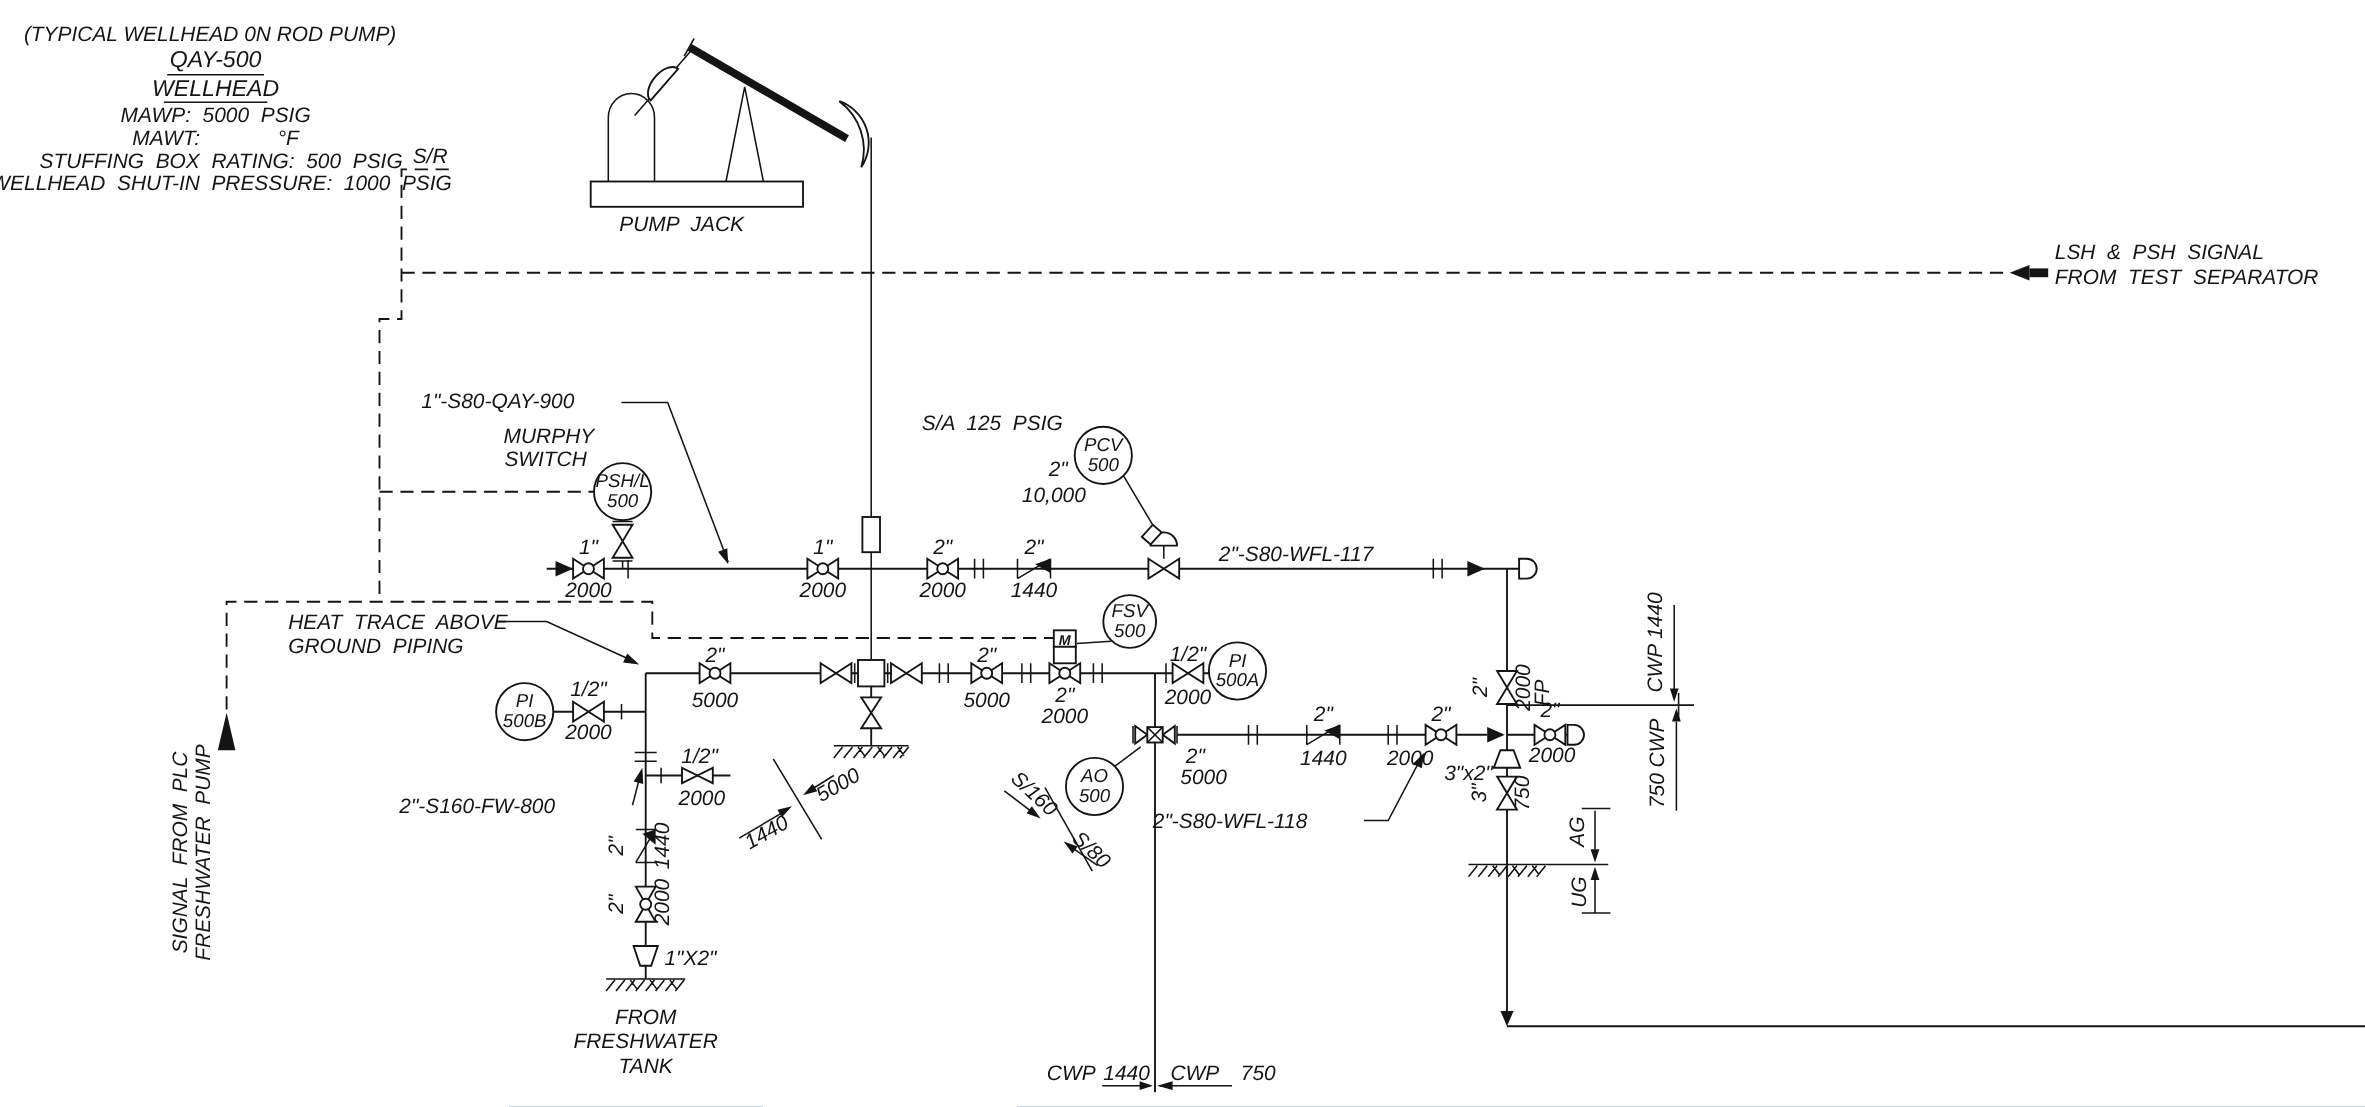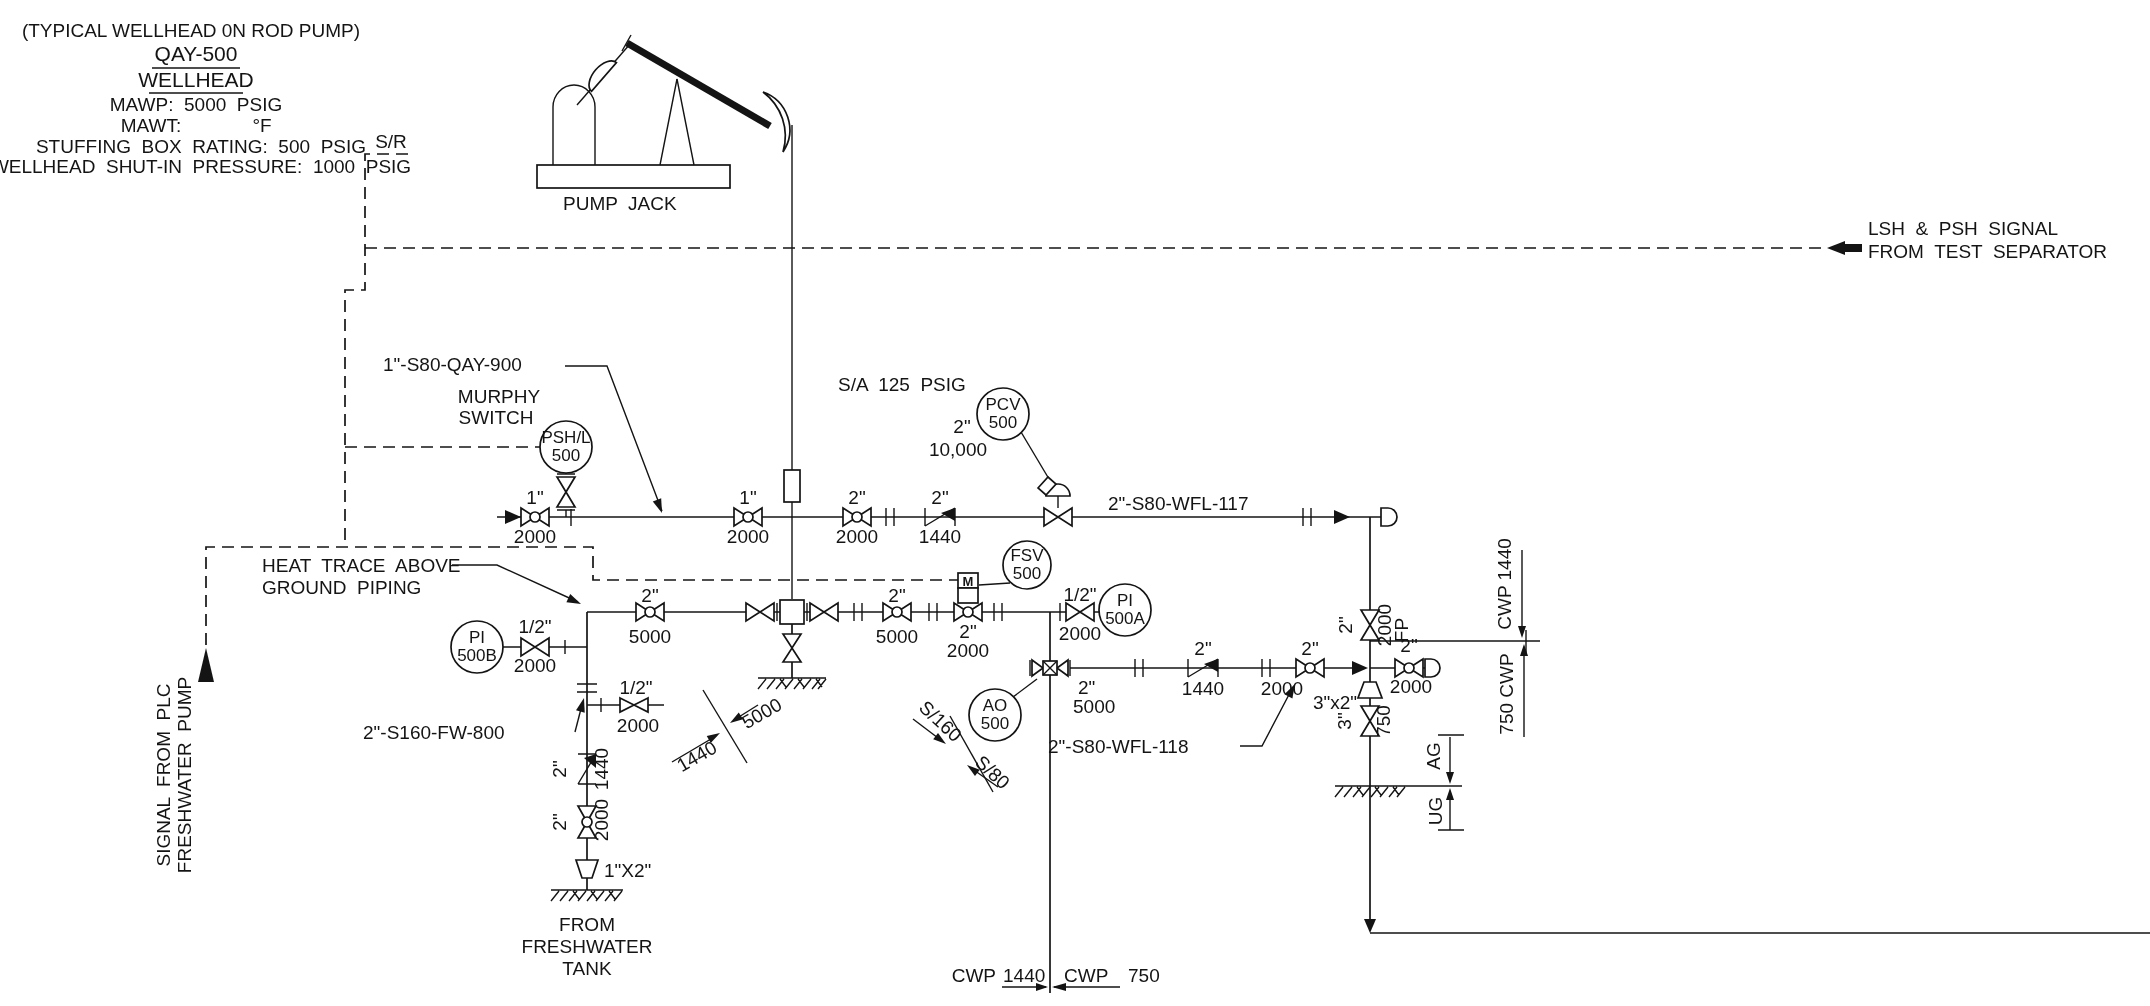--- a/index.html
+++ b/index.html
@@ -1,16 +1,16 @@
 <!DOCTYPE html>
 <html><head>
 <meta charset="utf-8">
 <style>
   html,body{margin:0;padding:0;background:#fff;}
-  .stage{width:2150px;height:1006px;position:relative;background:#0369a1;}
+  .stage{width:2150px;height:1006px;position:relative;background:#0369a1;font-style:italic;}
   svg{display:block;}
   svg text{white-space:pre;font-family:"Liberation Sans","DejaVu Sans",sans-serif;fill:#141414;}
   .f19{font-size:19px;}
   .f17{font-size:17px;}
   .f21{font-size:21px;}
   .f14{font-size:13px;font-weight:bold;}
   .ln{stroke:#141414;stroke-width:1.7;fill:none;}
   .lnthin{stroke:#141414;stroke-width:1.4;fill:none;}
   .lnthick{stroke:#141414;stroke-width:7;fill:none;}
   .dash{stroke:#141414;stroke-width:1.7;fill:none;stroke-dasharray:12 7;}

